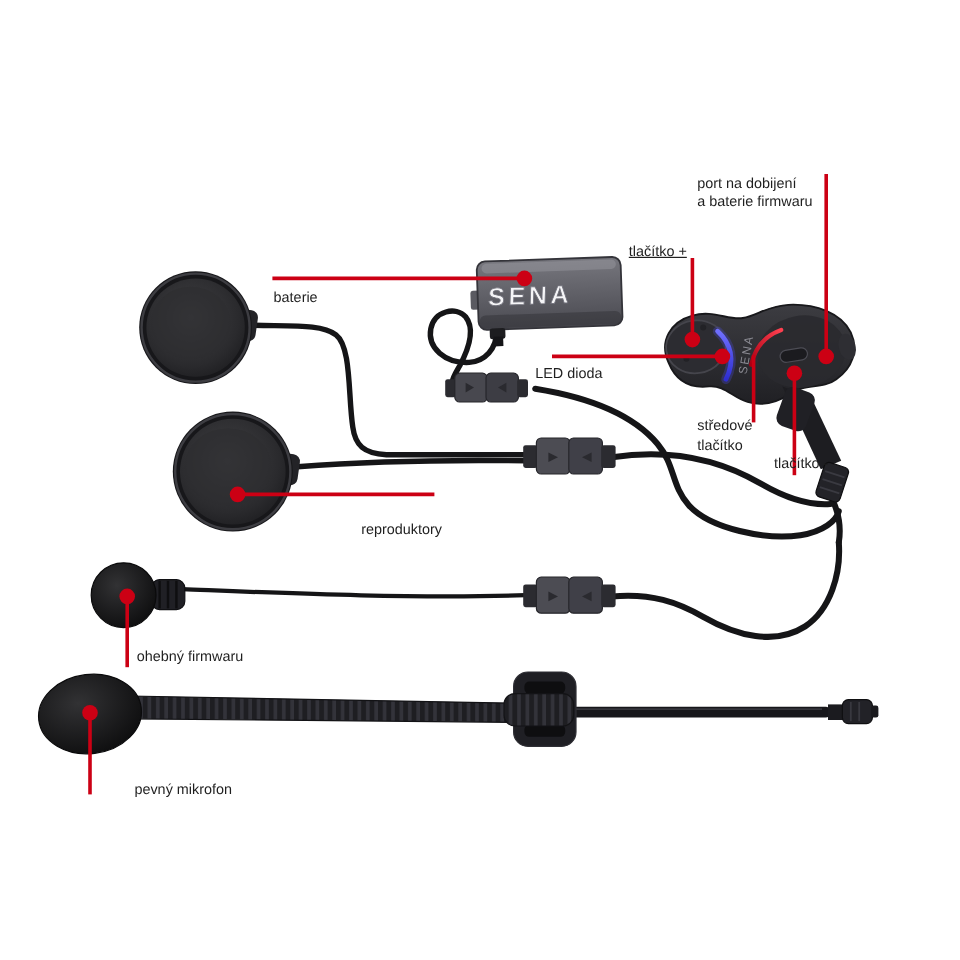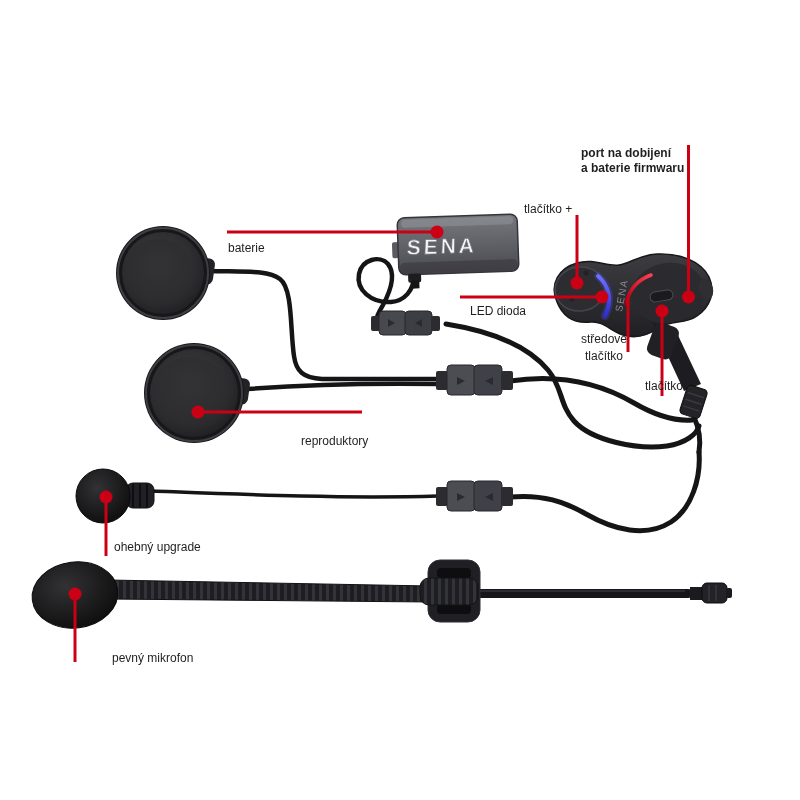--- a/index.html
+++ b/index.html
@@ -187,37 +187,37 @@
       <line x1="662" y1="316" x2="662" y2="396"></line>
       <circle cx="198" cy="412" r="6.5" stroke="none"></circle>
       <line x1="203" y1="412" x2="362" y2="412"></line>
       <circle cx="106" cy="497" r="6.5" stroke="none"></circle>
       <line x1="106" y1="502" x2="106" y2="556"></line>
       <circle cx="75" cy="594" r="6.5" stroke="none"></circle>
       <line x1="75" y1="599" x2="75" y2="662"></line>
     </g>
   </svg>
 
-  <div class="lbl" style="left:581px;top:146px;font-weight:bold;">
+  <div class="lbl" style="left:581px;top:146px;">
     <span>port na dobijení</span>
     <span>a baterie firmwaru</span>
   </div>
 
-  <div class="lbl" style="left:524px;top:202px;width:48px;text-align:right;">tlačítko +</div>
-
-  <div class="lbl" style="left:470px;top:304px;">LED dioda</div>
-
-  <div class="lbl" style="left:581px;top:331px;line-height:17px;text-align:center;">
+  <div class="lbl" style="left:524px;top:202px;width:48px;text-align:right;text-decoration:underline;">tlačítko +</div>
+
+  <div class="lbl" style="left:446px;top:304px;">LED dioda</div>
+
+  <div class="lbl" style="left:581px;top:346px;line-height:17px;">
     <span>středové</span>
     <span>tlačítko</span>
   </div>
 
   <div class="lbl" style="left:611px;top:379px;margin-left:34px;">tlačítko -</div>
 
   <div class="lbl" style="left:228px;top:241px;">baterie</div>
 
   <div class="lbl" style="left:301px;top:434px;">reproduktory</div>
 
-  <div class="lbl" style="left:114px;top:540px;">ohebný upgrade</div>
+  <div class="lbl" style="left:114px;top:540px;">ohebný firmwaru</div>
 
   <div class="lbl" style="left:88px;top:651px;padding-left:24px;">pevný mikrofon</div>
 
 </div>
 
 </body></html>

